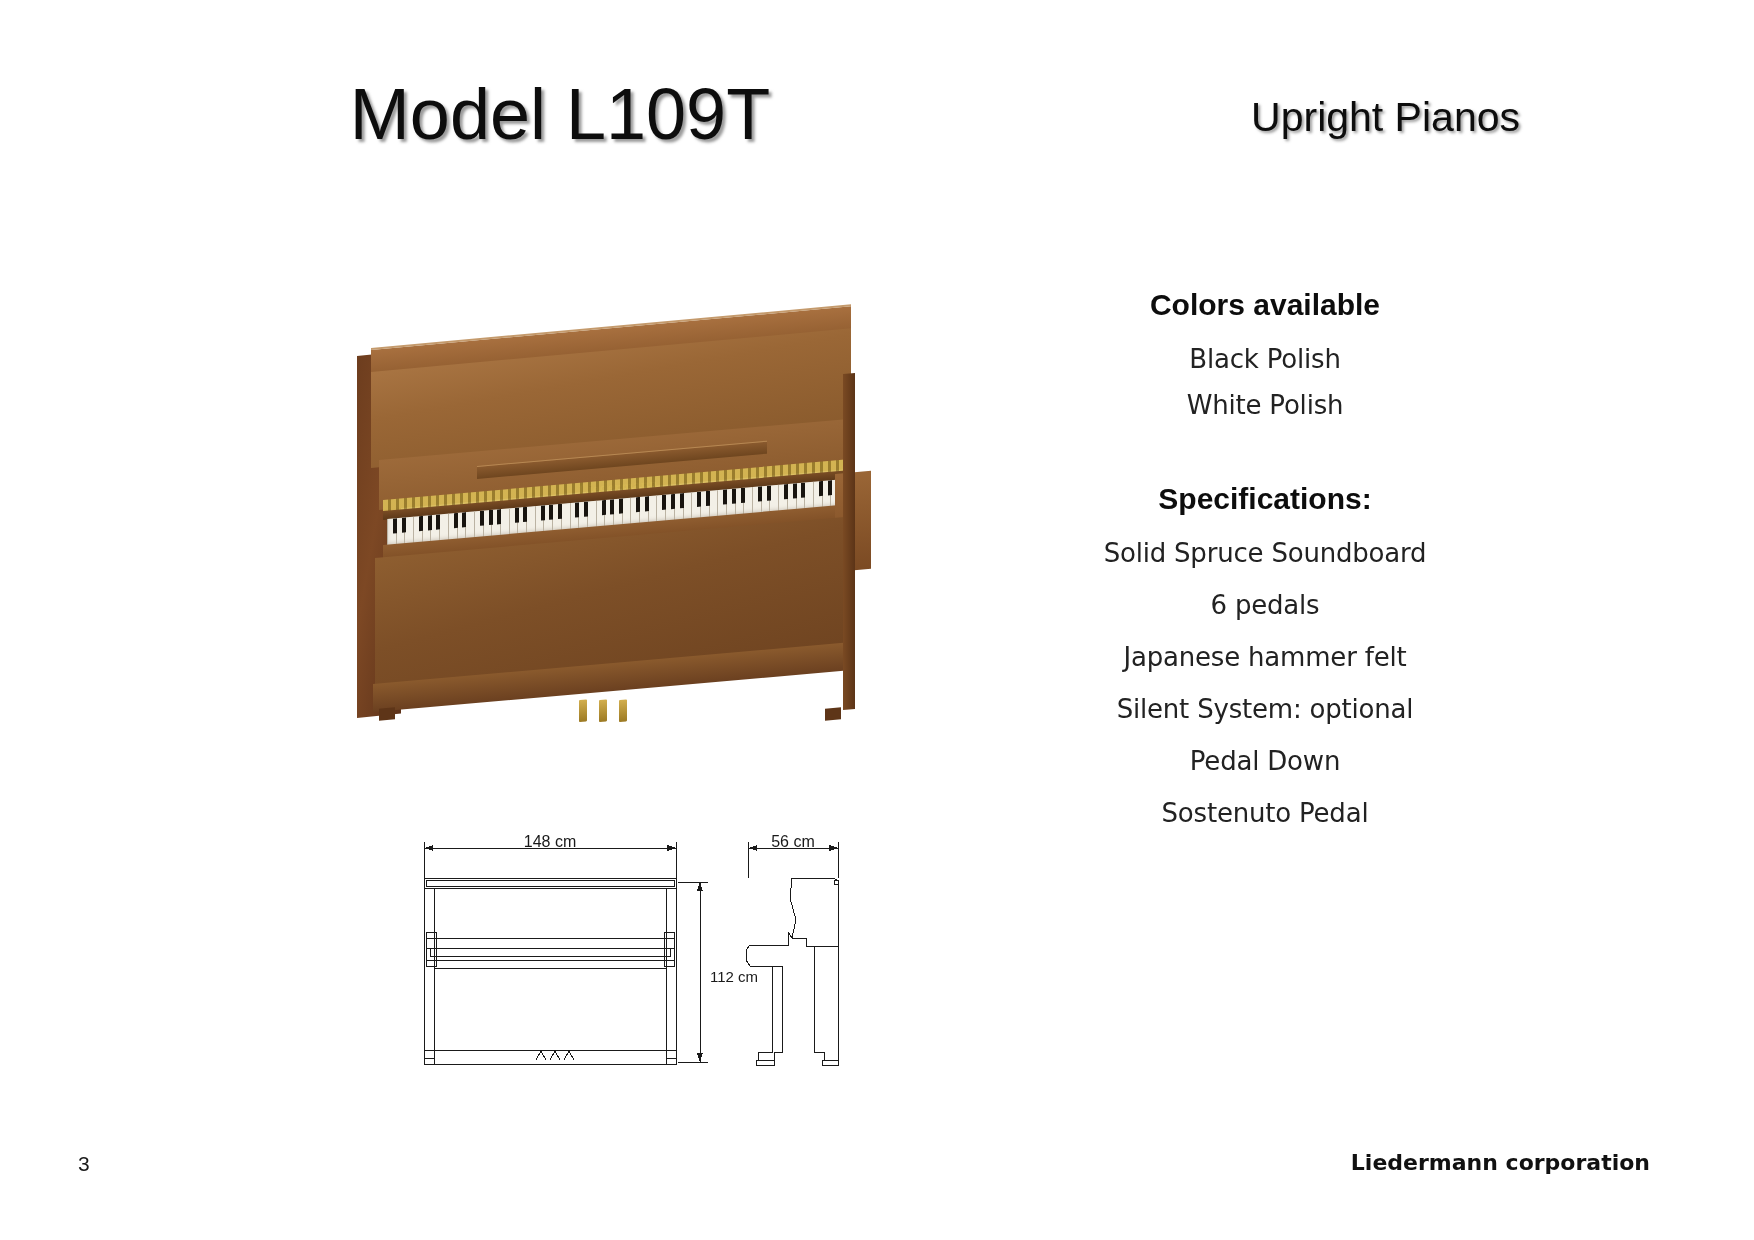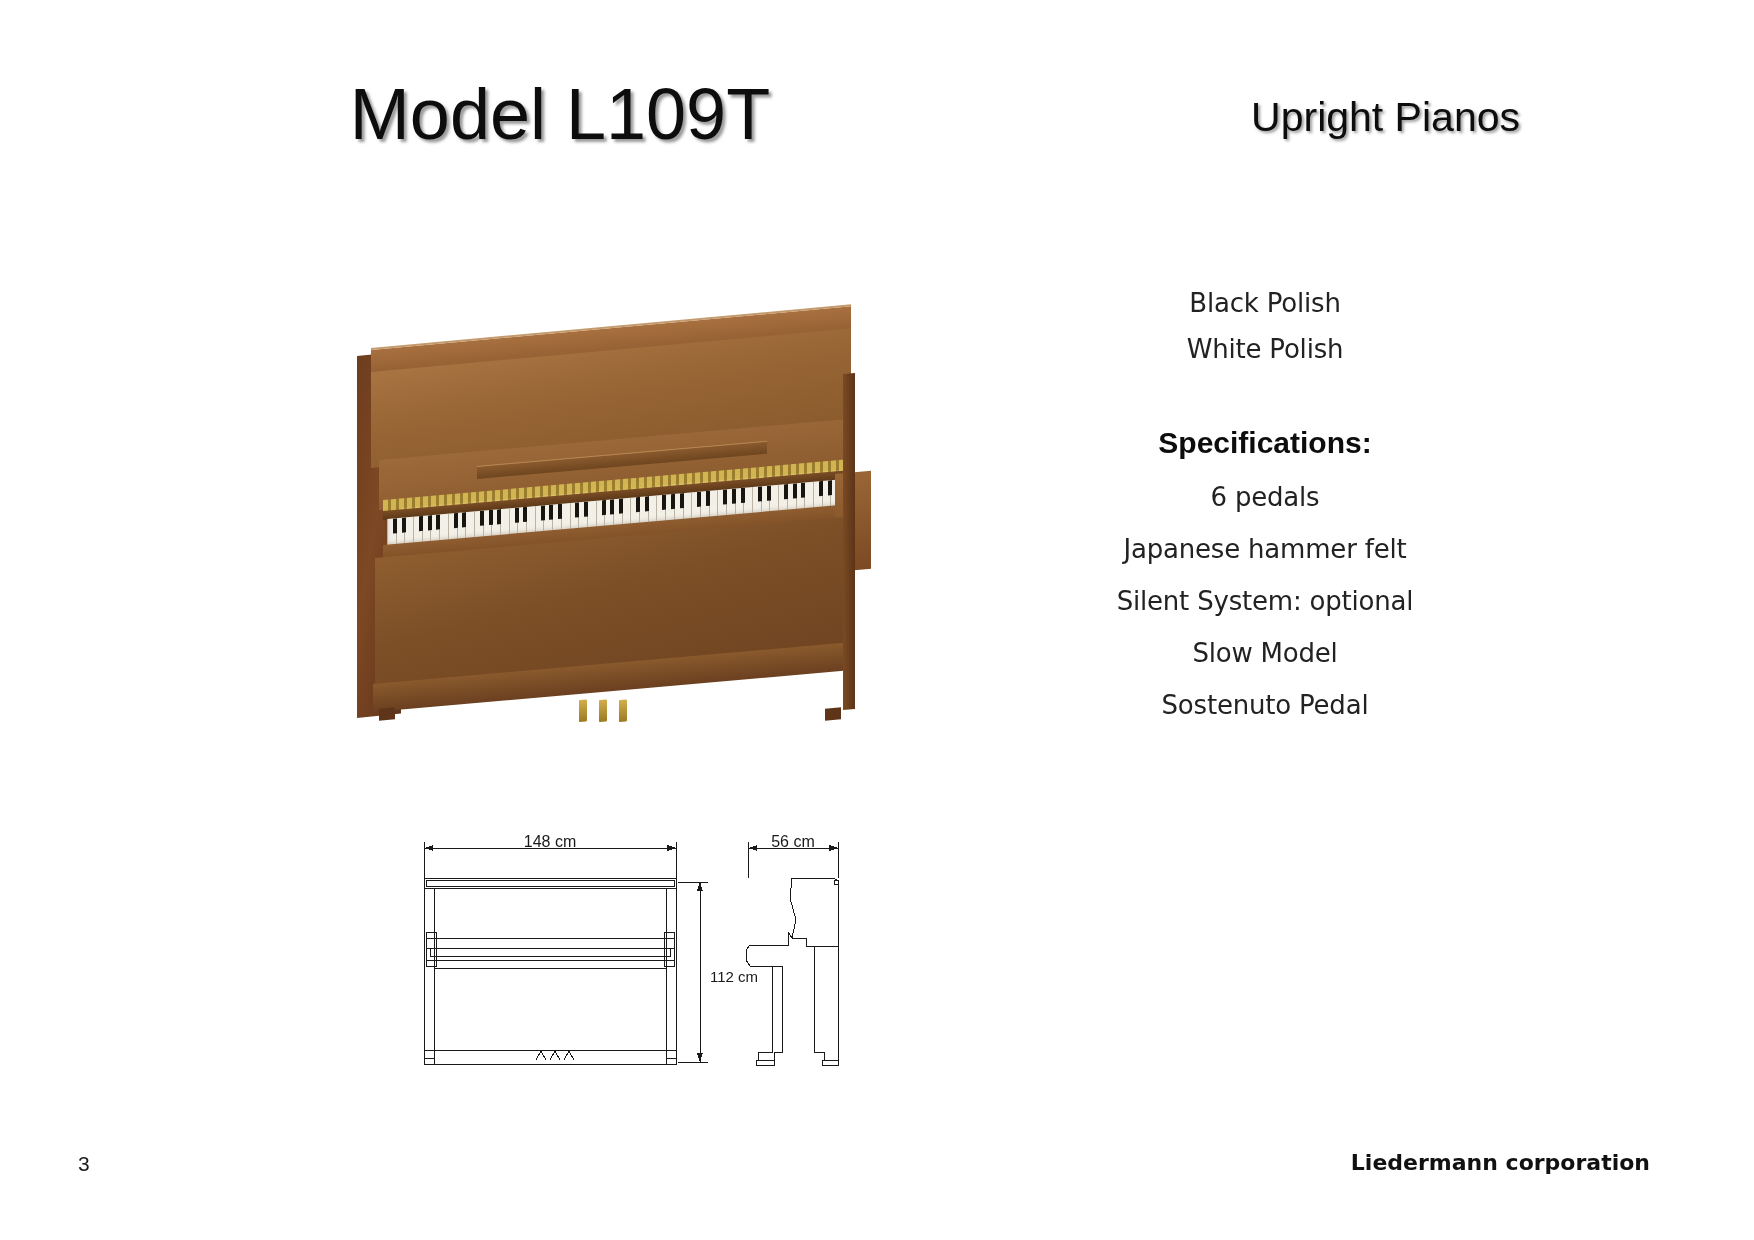--- a/index.html
+++ b/index.html
@@ -416,28 +416,30 @@
     </g>
 
     <text x="150" y="27" text-anchor="middle" font-family="Liberation Sans, sans-serif" font-size="16" font-weight="400" fill="#1a1a1a">148 cm</text>
     <text x="393" y="27" text-anchor="middle" font-family="Liberation Sans, sans-serif" font-size="16" font-weight="400" fill="#1a1a1a">56 cm</text>
     <text x="310" y="162" text-anchor="start" font-family="Liberation Sans, sans-serif" font-size="15" font-weight="400" fill="#1a1a1a">112 cm</text>
   </svg>
 </div>
 
 <div id="right-column">
 
+  <div id="colors-heading" class="section-heading">Colors available</div>
 
   <div class="color-item light-line">Black Polish</div>
   <div class="color-item light-line">White Polish</div>
 
   <div id="specs-heading" class="section-heading">Specifications:</div>
 
+  <div class="spec-item light-line">Solid Spruce Soundboard</div>
   <div class="spec-item light-line">6 pedals</div>
   <div class="spec-item light-line">Japanese hammer felt</div>
   <div class="spec-item light-line">Silent System: optional</div>
-  <div class="spec-item light-line">Slow Model</div>
+  <div class="spec-item light-line">Pedal Down</div>
   <div class="spec-item light-line">Sostenuto Pedal</div>
 </div>
 
 <div id="page-number">3</div>
 
 <div id="footer-brand">Liedermann corporation</div>
 
 </body></html>

